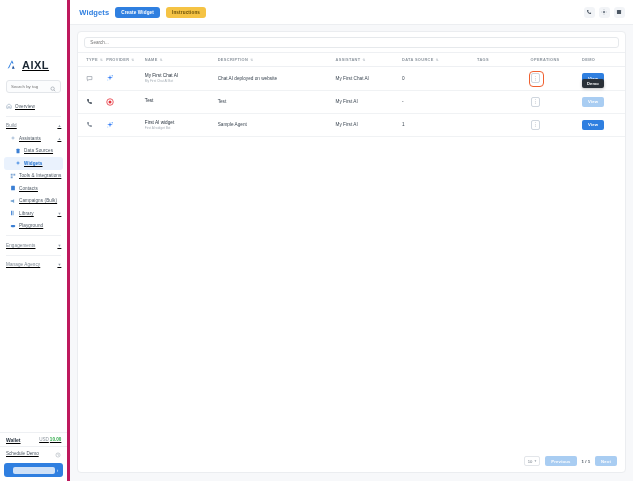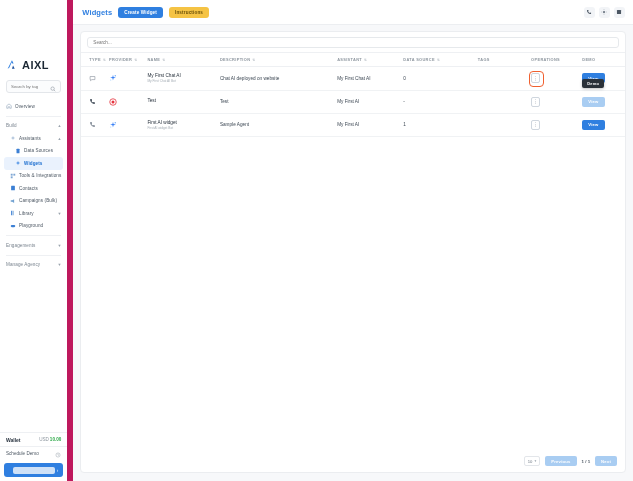--- a/index.html
+++ b/index.html
@@ -14,25 +14,26 @@
     width: 633px; height: 481px;
     background: #ffffff;
     display: flex;
   }
 
   
   .sidebar {
     width: 80px;
     height: 481px;
     background: #ffffff;
-    border-right: 6px solid #be185d;
+    border-right: 3px solid #be185d;
     display: flex;
     flex-direction: column;
     padding-top: 55px;
     position: relative;
+    text-decoration: underline;
   }
   .brand {
     display: flex; align-items: center; gap: 3px;
     padding: 3px 6px 6px 6px;
     height: 22px;
   }
   .brand-mark {
     width: 13px; height: 13px;
     position: relative;
     flex: 0 0 auto;

